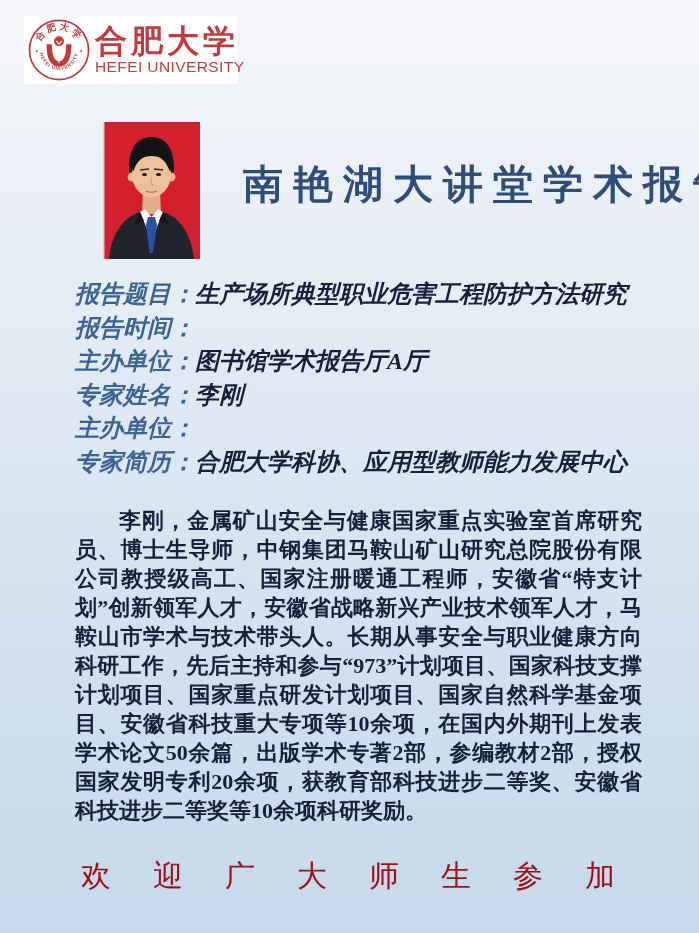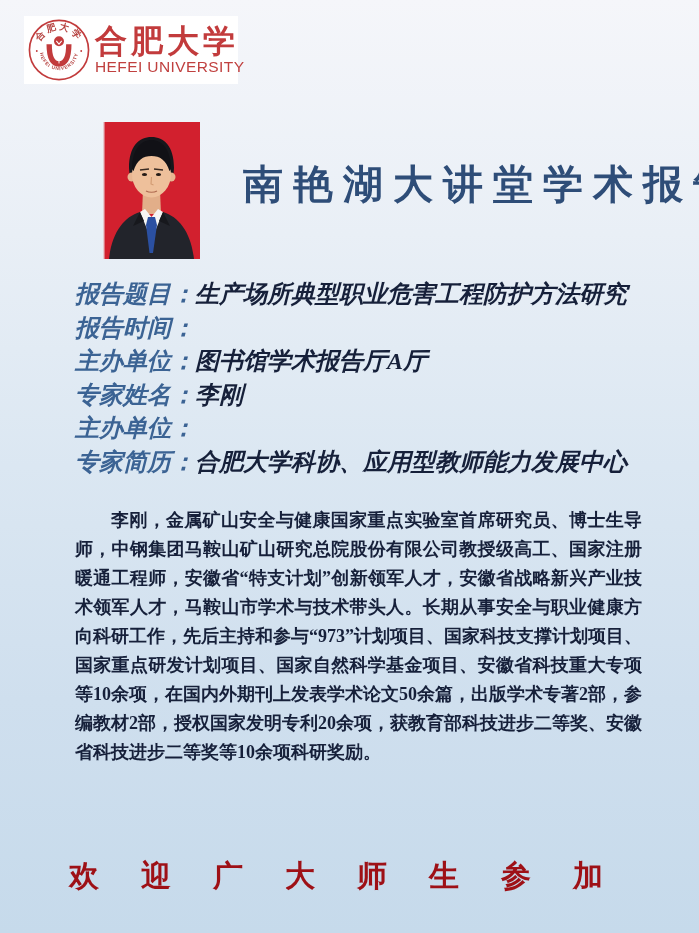--- a/index.html
+++ b/index.html
@@ -20,24 +20,24 @@
   .photo{position:absolute;left:103px;top:122px;width:97px;height:137px;display:block;}
   
   .title{position:absolute;left:243px;top:157px;font-size:40px;font-weight:bold;color:#2e4d78;
     letter-spacing:10px;white-space:nowrap;}
   
   .info{position:absolute;left:75px;top:278px;width:580px;font-style:italic;}
   .info-row{display:flex;font-size:24px;line-height:33.5px;font-weight:bold;white-space:nowrap;}
   .info-label{color:#3b6394;flex:none;}
   .info-value{color:#16203a;}
   
-  .bio{position:absolute;left:75px;top:506px;width:567px;font-size:18px;line-height:29px;
+  .bio{position:absolute;left:75px;top:506px;width:567px;font-size:22px;line-height:29px;
     font-weight:bold;color:#16203a;text-align:justify;text-indent:2em;}
   
-  .welcome{position:absolute;left:69px;top:856px;font-size:30px;font-weight:bold;color:#9e1016;
+  .welcome{position:absolute;left:81px;top:856px;font-size:30px;font-weight:normal;color:#9e1016;
     letter-spacing:42px;white-space:nowrap;}
 </style>
 </head>
 <body>
 
 <div id="poster">
 
   <div class="logo-box">
     <svg class="seal" viewBox="0 0 60 60">
       <defs>

